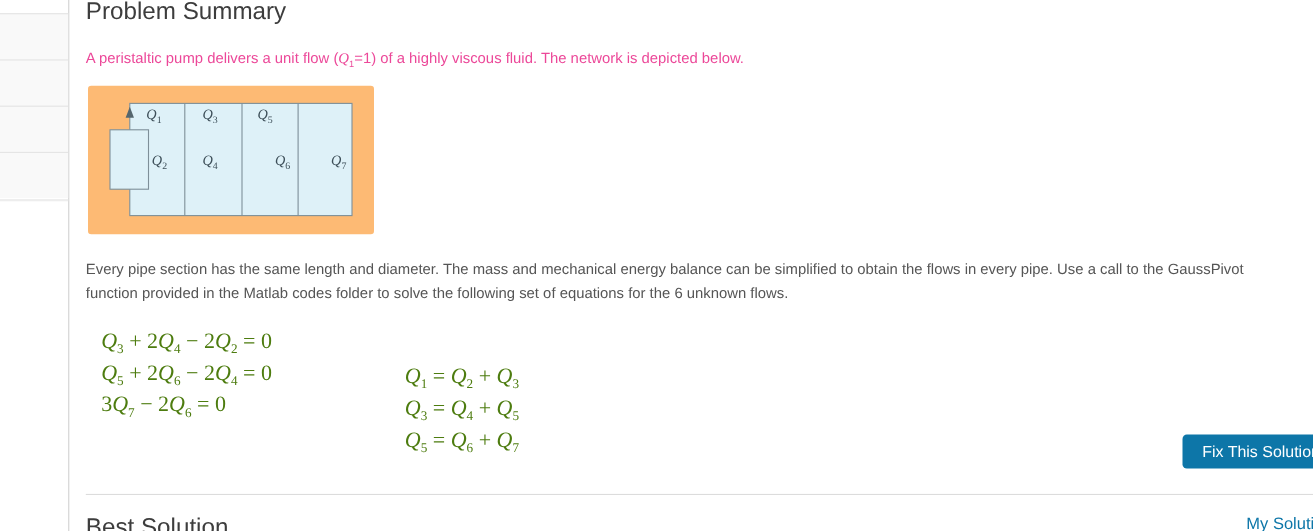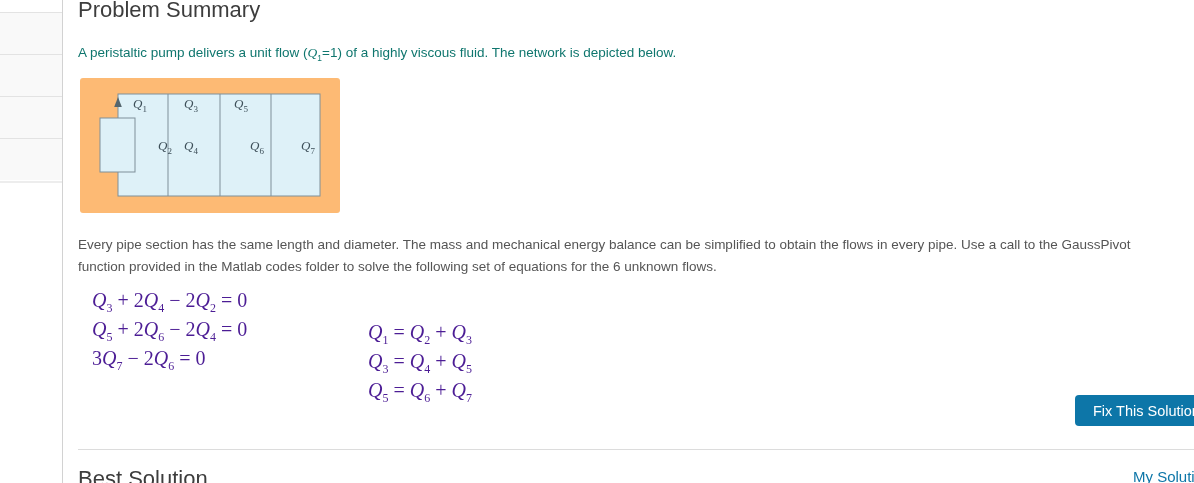--- a/index.html
+++ b/index.html
@@ -21,21 +21,21 @@
   
   .main { position: absolute; left: 0; top: 0; width: 960px; height: 483px; }
 
   .page-title {
     position: absolute; left: 78px; top: -2px;
     font-size: 22px; line-height: 24px; font-weight: 400; color: #3d3d3d;
   }
 
   .intro {
     position: absolute; left: 78px; top: 44px; width: 1100px;
-    font-size: 13.5px; line-height: 18px; color: #0f766e;
+    font-size: 13.5px; line-height: 18px; color: #ec4899;
   }
 
   .mvar { font-family: "Liberation Serif", serif; font-style: italic; }
   sub { font-size: 0.62em; }
 
   
   .figure {
     position: absolute; left: 80px; top: 78px; width: 260px; height: 135px;
     background: #fdba74; border-radius: 3px;
   }
@@ -46,22 +46,22 @@
   }
   .fig-label sub { font-size: 9px; }
 
   .description {
     position: absolute; left: 78px; top: 234px; width: 1097px;
     font-size: 13.5px; line-height: 21.5px; color: #555555;
   }
 
   
   .equations-col {
-    position: absolute; top: 286px;
-    font-family: "Liberation Serif", serif; font-size: 20px; color: #4c1d95;
+    position: absolute; top: 296px;
+    font-family: "Liberation Serif", serif; font-size: 20px; color: #4d7c0f;
   }
   .equations-left { left: 92px; }
   .equations-right { left: 368px; margin-top: 32px; }
   .equation-row { height: 29px; line-height: 29px; white-space: nowrap; }
   .equation-row sub { font-size: 12px; }
 
   
   .fix-button {
     position: absolute; left: 1075px; top: 395px; height: 31px;
     padding: 0 18px; border: none; border-radius: 4px;
@@ -109,21 +109,21 @@
       <line x1="140" y1="16" x2="140" y2="118" stroke="#7e8f99" stroke-width="1"></line>
       <line x1="191" y1="16" x2="191" y2="118" stroke="#7e8f99" stroke-width="1"></line>
 
       <rect x="20" y="40" width="35" height="54" fill="#def1f8" stroke="#7e8f99" stroke-width="1"></rect>
 
       <polygon points="38,19 34.2,29 41.8,29" fill="#55666e"></polygon>
     </svg>
     <span class="fig-label" style="left:53px;  top:19px;"><span class="mvar">Q</span><sub>1</sub></span>
     <span class="fig-label" style="left:104px; top:19px;"><span class="mvar">Q</span><sub>3</sub></span>
     <span class="fig-label" style="left:154px; top:19px;"><span class="mvar">Q</span><sub>5</sub></span>
-    <span class="fig-label" style="left:78px;  top:61px;text-align:right;"><span class="mvar">Q</span><sub>2</sub></span>
+    <span class="fig-label" style="left:58px;  top:61px;text-align:right;"><span class="mvar">Q</span><sub>2</sub></span>
     <span class="fig-label" style="left:104px; top:61px;"><span class="mvar">Q</span><sub>4</sub></span>
     <span class="fig-label" style="left:170px; top:61px;"><span class="mvar">Q</span><sub>6</sub></span>
     <span class="fig-label" style="left:221px; top:61px;"><span class="mvar">Q</span><sub>7</sub></span>
   </div>
 
   <p class="description">Every pipe section has the same length and diameter. The mass and mechanical energy balance can be simplified to obtain the flows in every pipe. Use a call to the GaussPivot function provided in the Matlab codes folder to solve the following set of equations for the 6 unknown flows.</p>
 
   <div class="equations-col equations-left">
     <div class="equation-row"><span class="mvar">Q</span><sub>3</sub> + 2<span class="mvar">Q</span><sub>4</sub> − 2<span class="mvar">Q</span><sub>2</sub> = 0</div>
     <div class="equation-row"><span class="mvar">Q</span><sub>5</sub> + 2<span class="mvar">Q</span><sub>6</sub> − 2<span class="mvar">Q</span><sub>4</sub> = 0</div>

